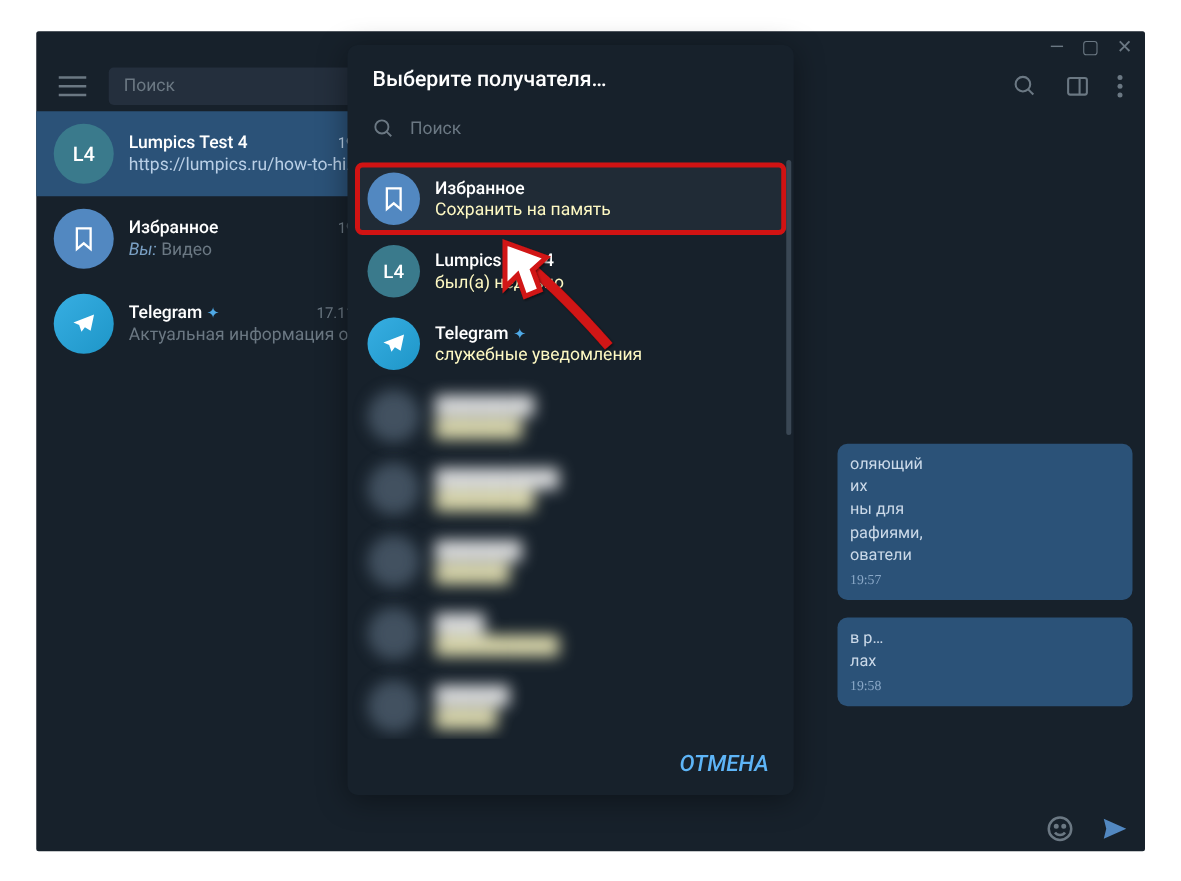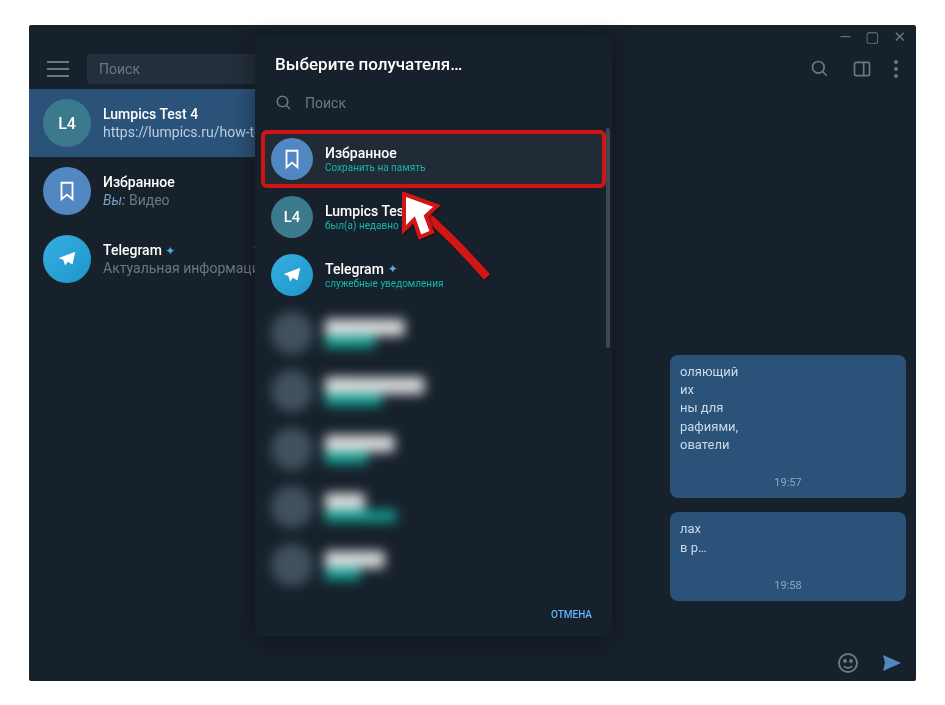--- a/index.html
+++ b/index.html
@@ -35,45 +35,45 @@
   .chatlist .time { color: #6b7883; font-size: 12px; }
   .chatlist .item.selected .time { color: #b9cfe6; }
   .chatlist .preview { color: #6b7883; font-size: 14px; white-space: nowrap; overflow: hidden; text-overflow: ellipsis; margin-top: 2px; }
   .chatlist .item.selected .preview { color: #b9cfe6; }
   .you { color: #7aa0c4; font-style: italic; }
   .verify { color: #4fa9e6; font-size: 12px; }
 
   
   .convo { position: absolute; right: 10px; top: 330px; width: 236px; }
   .bubble { background: #2b5278; color: #cbd9e8; font-size: 13px; line-height: 1.4; border-radius: 8px; padding: 8px 10px; margin-bottom: 14px; }
-  .bubble .btime { text-align: center; font-size: 11px; color: #8aa8c7; margin-top: 21px; }
+  .bubble .btime { text-align: left; font-size: 11px; color: #8aa8c7; margin-top: 3px; font-family: Liberation Serif, serif; }
   .bubble .cut { white-space: nowrap; overflow: hidden; text-overflow: ellipsis; }
 
   
   .composer { position: absolute; bottom: 6px; right: 12px; display: flex; gap: 20px; color: #6b7883; align-items: center; }
   .composer svg { width: 24px; height: 24px; }
 
   
-  .modal { position: absolute; left: 255px; top: 36px; width: 357px; height: 600px; background: #17212b; border: none; box-shadow: 0 4px 24px rgba(0,0,0,0.4); border-radius: 8px; display: flex; flex-direction: column; }
+  .modal { position: absolute; left: 278px; top: 36px; width: 357px; height: 600px; background: #17212b; border: none; box-shadow: 0 4px 24px rgba(0,0,0,0.4); border-radius: 8px; display: flex; flex-direction: column; }
   .modal .title { color: #fff; font-size: 17px; font-weight: 500; padding: 18px 20px 14px; }
   .modal .search { display: flex; align-items: center; gap: 12px; padding: 6px 20px 14px; color: #6b7883; font-size: 14px; }
   .modal .search svg { width: 18px; height: 18px; }
   .modal .body { flex: 1; overflow: hidden; position: relative; }
   .modal .scrollbar { position: absolute; right: 2px; top: 2px; width: 4px; height: 220px; background: #3a4754; border-radius: 2px; }
   .modal .list { padding: 4px 6px; }
   .modal .li { display: flex; align-items: center; gap: 12px; padding: 8px 10px; border-radius: 6px; }
   .modal .li.hi { outline: 4px solid #d11313; outline-offset: -4px; background: #202b36; }
   .modal .li .av { width: 42px; height: 42px; border-radius: 50%; display: flex; align-items: center; justify-content: center; color: #fff; font-size: 15px; font-weight: 500; flex-shrink: 0; }
   .modal .li .av svg { width: 22px; height: 22px; fill: #fff; }
   .modal .li .txt .n { color: #fff; font-size: 14px; font-weight: 500; display: flex; align-items: center; gap: 4px; }
-  .modal .li .txt .s { color: #14b8a6; font-size: 10px; margin-top: 1px; }
+  .modal .li .txt .s { color: #fef9c3; font-size: 14px; margin-top: 1px; }
   .modal .li.blur { filter: blur(6px); opacity: 0.85; }
   .modal .li.blur .av { background: #4a5a6a; }
   .modal .footer { padding: 10px 20px 14px; text-align: right; }
-  .modal .footer .btn { color: #5eb5f7; font-weight: 500; font-size: 10px; }
+  .modal .footer .btn { color: #5eb5f7; font-weight: 500; font-size: 18px; font-style: italic; }
 
   
   .arrow-overlay { position: absolute; left: 382px; top: 182px; pointer-events: none; }
 
   .chatlist .avatar { width: 48px; height: 48px; }
   .chatlist .item .avatar svg { width: 22px; height: 22px; }
   .modal .li .av.saved { background: #5288c1; }
   .modal .li .av.teal { background: #3a7a8c; }
   .modal .li .av.tg { background: linear-gradient(135deg, #37aee2, #1e96c8); }
 </style>
@@ -164,22 +164,22 @@
   <div class="convo">
     <div class="bubble">
       <div class="cut">оляющий</div>
       <div class="cut">их</div>
       <div class="cut">ны для</div>
       <div class="cut">рафиями,</div>
       <div class="cut">ователи</div>
       <div class="btime">19:57</div>
     </div>
     <div class="bubble">
+      <div class="cut">в р…</div>
       <div class="cut">лах</div>
-      <div class="cut">в р…</div>
       <div class="btime">19:58</div>
     </div>
   </div>
 
   <div class="composer">
     <svg viewBox="0 0 24 24" fill="none" stroke="#6b7883" stroke-width="2">
         <circle cx="12" cy="12" r="9"></circle>
         <circle cx="9" cy="10" r="1" fill="#6b7883"></circle>
         <circle cx="15" cy="10" r="1" fill="#6b7883"></circle>
         <path d="M8 15c1 1.5 2.5 2 4 2s3-.5 4-2"></path>

